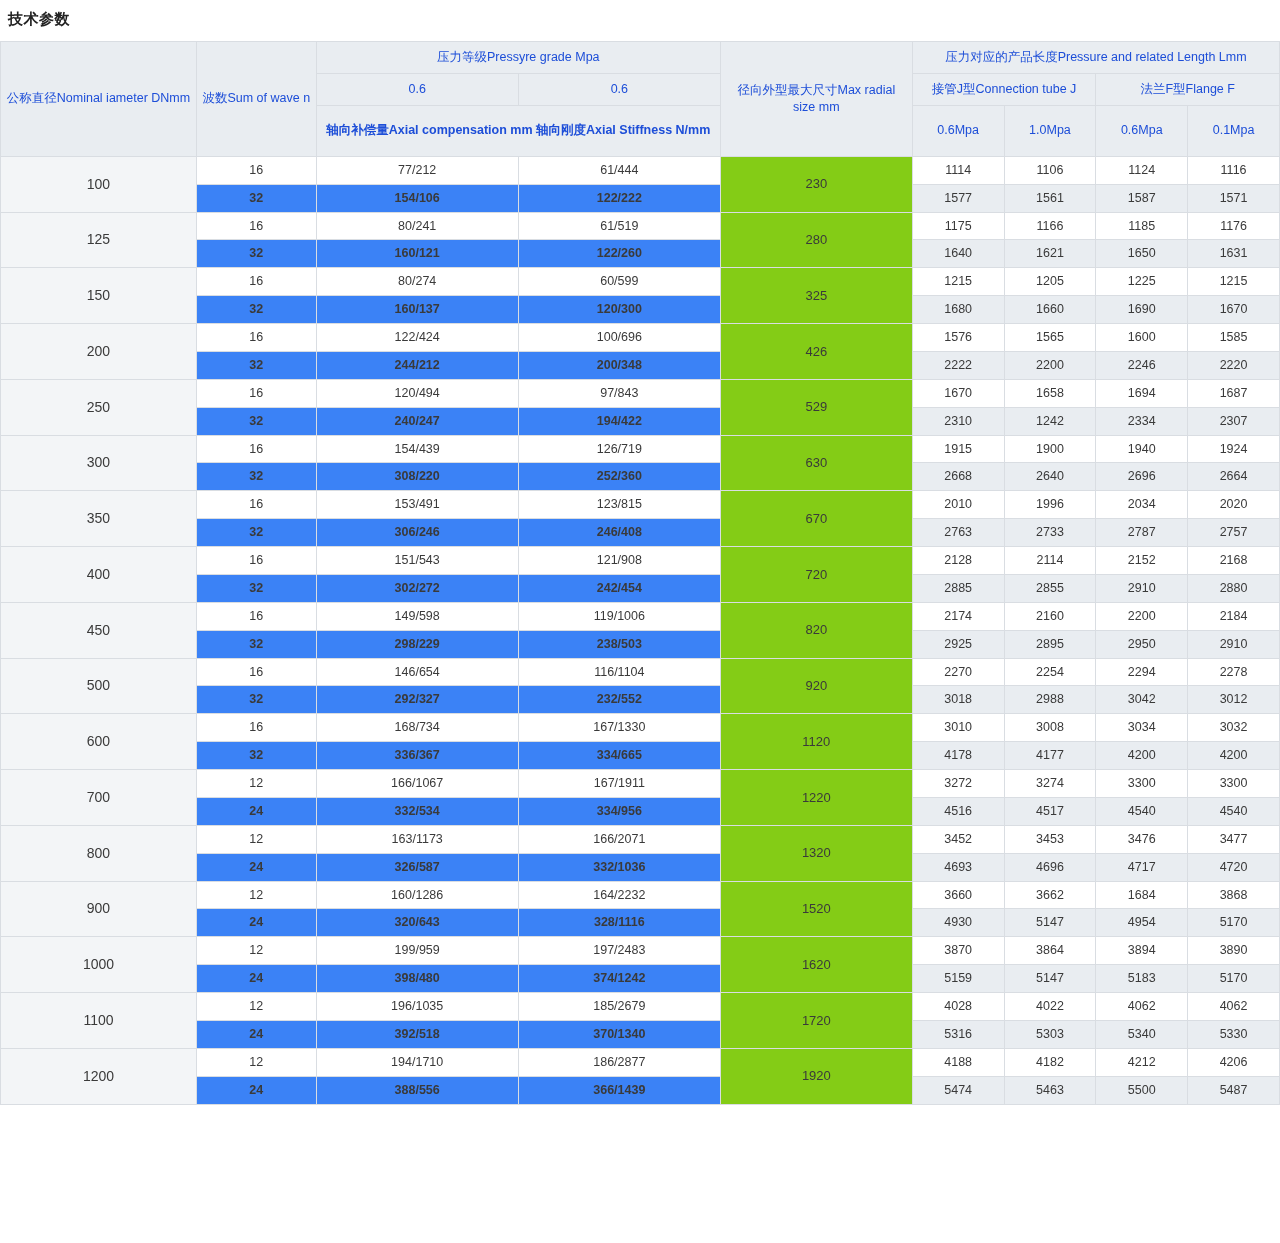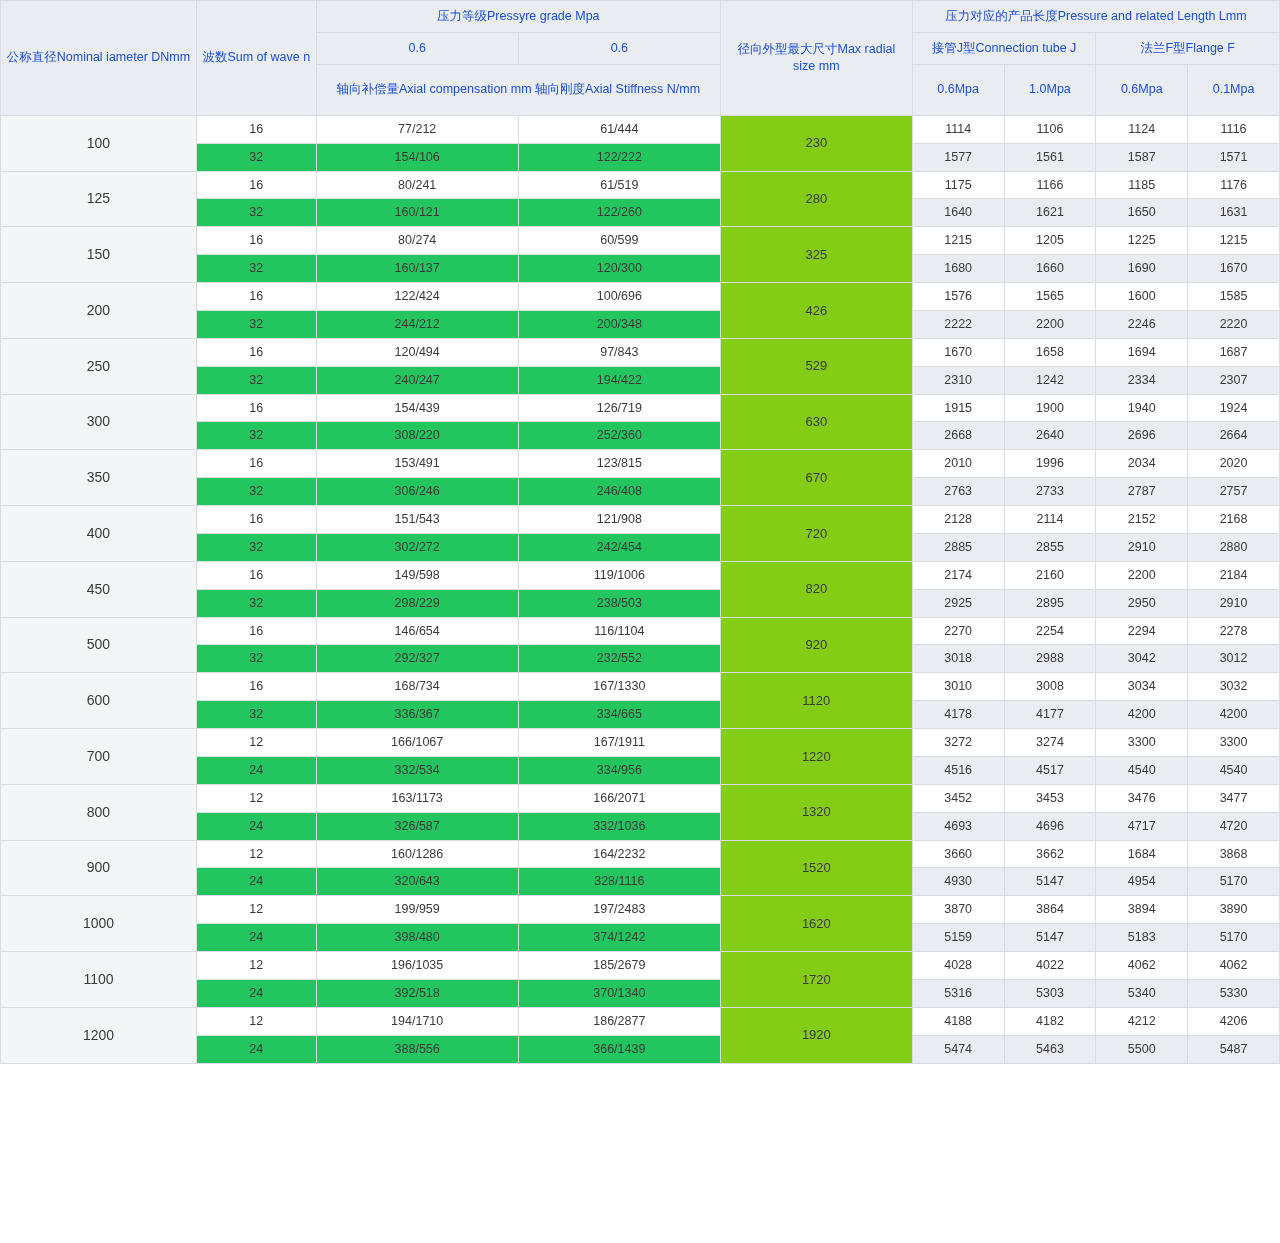--- a/index.html
+++ b/index.html
@@ -40,53 +40,56 @@
     color: #3a3a3a;
   }
   table.spec thead th {
     background: #e9edf1;
     color: #1d4ed8;
     font-size: 12.5px;
     padding: 7px 4px;
   }
   table.spec thead th.tall {
     height: 36px;
+    font-weight: bold;
   }
   td.dn {
     background: #f3f5f7;
     font-size: 14px;
   }
   td.radial {
     background: #84cc16;
     font-size: 13px;
   }
   tr.row-a td.cell {
     background: #ffffff;
   }
   tr.row-b td.cell {
-    background: #22c55e;
+    background: #3b82f6;
+    font-weight: bold;
   }
   tr.row-a td.len {
     background: #ffffff;
   }
   tr.row-b td.len {
     background: #e9edf1;
   }
   td.wave {
     font-size: 12.5px;
   }
   .hdr-sub {
     font-size: 12.5px;
     margin-left: 16px;
   }
 </style>
 </head>
 <body>
 
 <div class="page">
+  <div class="page-title">技术参数</div>
 
   <table class="spec">
     <colgroup>
       <col style="width:190px">
       <col style="width:116px">
       <col style="width:196px">
       <col style="width:196px">
       <col style="width:186px">
       <col style="width:89px">
       <col style="width:89px">

